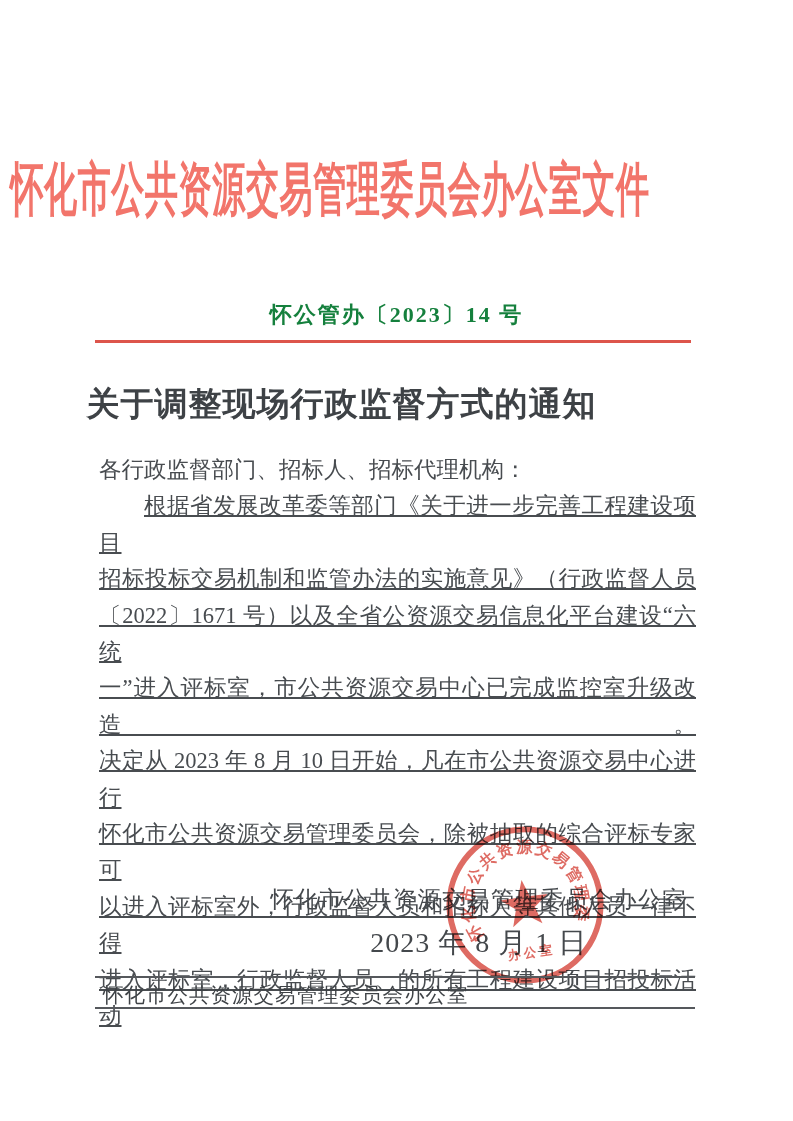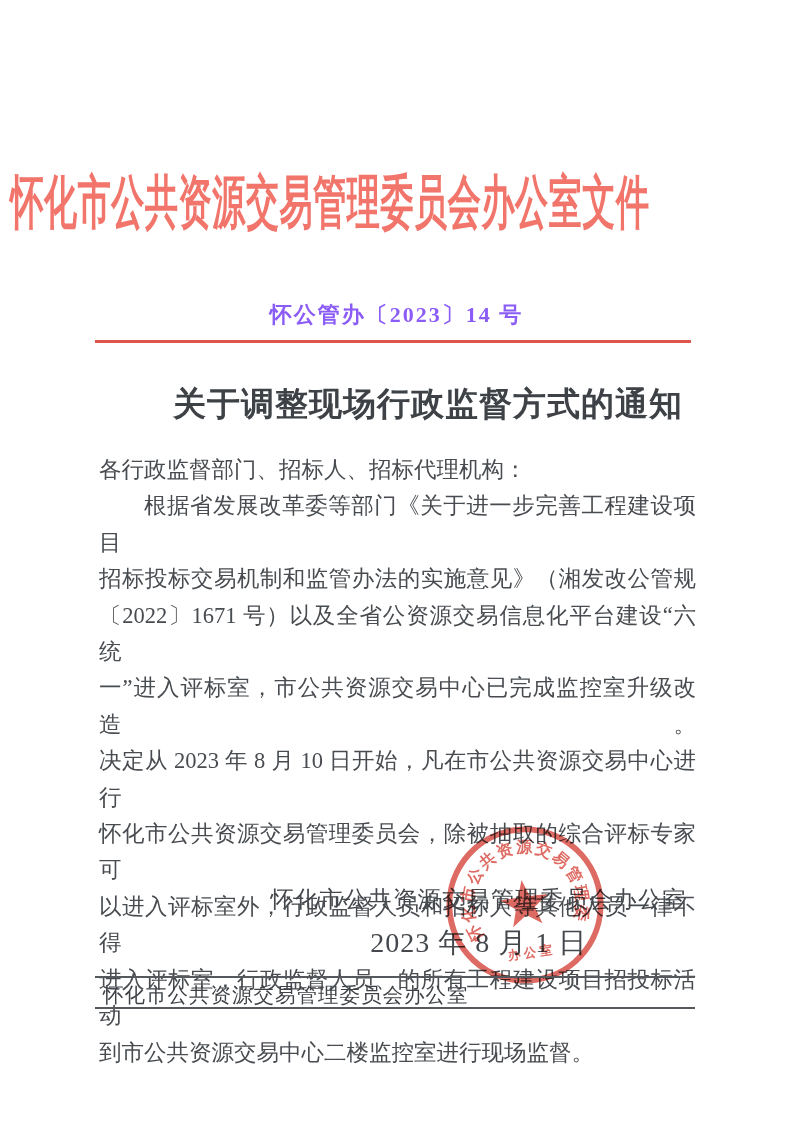--- a/index.html
+++ b/index.html
@@ -7,51 +7,51 @@
     position:relative;
     width:793px;height:1121px;
     margin:0 auto;
     background:#ffffff;
     overflow:hidden;
     font-family:"Liberation Serif","DejaVu Serif",serif;
   }
   
   .letterhead{
     position:absolute;top:152px;left:0;width:659px;height:90px;
-    display:flex;align-items:flex-end;justify-content:center;
+    display:flex;align-items:flex-start;justify-content:center;
   }
   .letterhead span{
     font-size:57px;font-weight:bold;color:#f2756b;
     white-space:nowrap;letter-spacing:1px;
     transform:scale(0.58,1.02);transform-origin:center;
   }
   
   .docnum{
     position:absolute;top:300px;left:0;width:793px;
     text-align:center;font-size:22px;font-weight:bold;
-    color:#8b5cf6;letter-spacing:2px;
+    color:#15803d;letter-spacing:2px;
   }
   
   .red-rule{
     position:absolute;top:340px;left:95px;width:596px;height:3px;
     background:#dd554b;border:none;margin:0;
   }
   
   .doc-title{
     position:absolute;top:382px;left:0;width:683px;
-    text-align:right;font-size:33px;font-weight:bold;
+    text-align:center;font-size:33px;font-weight:bold;
     color:#3e4246;letter-spacing:1px;
   }
   
   .body-block{
     position:absolute;top:452px;left:99px;width:597px;
     font-size:22.5px;line-height:36.4px;color:#484c50;
   }
   .body-line{white-space:nowrap;}
-  .body-line.fill{white-space:normal;text-align:justify;text-align-last:justify;}
+  .body-line.fill{white-space:normal;text-align:justify;text-align-last:justify;text-decoration:underline;}
   .body-line.indent{text-indent:45px;}
   
   .signature{
     position:absolute;top:884px;right:106px;
     text-align:center;color:#44484c;
   }
   .sig-org{font-size:23px;letter-spacing:1.5px;white-space:nowrap;}
   .sig-date{font-size:28px;margin-top:9px;letter-spacing:1px;}
   
   .stamp{
@@ -84,28 +84,27 @@
 
   <div class="docnum">怀公管办〔2023〕14 号</div>
 
   <div class="red-rule"></div>
 
   <div class="doc-title">关于调整现场行政监督方式的通知</div>
 
   <div class="body-block">
       <div class="body-line">各行政监督部门、招标人、招标代理机构：</div>
       <div class="body-line indent fill">根据省发展改革委等部门《关于进一步完善工程建设项目</div>
-      <div class="body-line fill">招标投标交易机制和监管办法的实施意见》（湘发改公管规</div>
+      <div class="body-line fill">招标投标交易机制和监管办法的实施意见》（行政监督人员</div>
       <div class="body-line fill">〔2022〕1671 号）以及全省公资源交易信息化平台建设“六统</div>
       <div class="body-line fill">一”进入评标室，市公共资源交易中心已完成监控室升级改造。</div>
       <div class="body-line fill">决定从 2023 年 8 月 10 日开始，凡在市公共资源交易中心进行</div>
       <div class="body-line fill">怀化市公共资源交易管理委员会，除被抽取的综合评标专家可</div>
       <div class="body-line fill">以进入评标室外，行政监督人员和招标人等其他人员一律不得</div>
       <div class="body-line fill">进入评标室，行政监督人员、的所有工程建设项目招投标活动</div>
-      <div class="body-line">到市公共资源交易中心二楼监控室进行现场监督。</div>
     </div>
 
   <div class="signature">
     <div class="sig-org">怀化市公共资源交易管理委员会办公室</div>
     <div class="sig-date">2023 年 8 月 1 日</div>
   </div>
 
   <svg class="stamp" viewBox="0 0 200 200" xmlns="http://www.w3.org/2000/svg">
     <circle cx="100" cy="100" r="90" fill="none" stroke="#d6463c" stroke-width="7"></circle>
     <polygon fill="#d6463c" points="100,70 92.9,90.3 71.5,90.7 88.6,103.7 82.4,124.3 100,112 117.6,124.3 111.4,103.7 128.5,90.7 107.1,90.3"></polygon>

